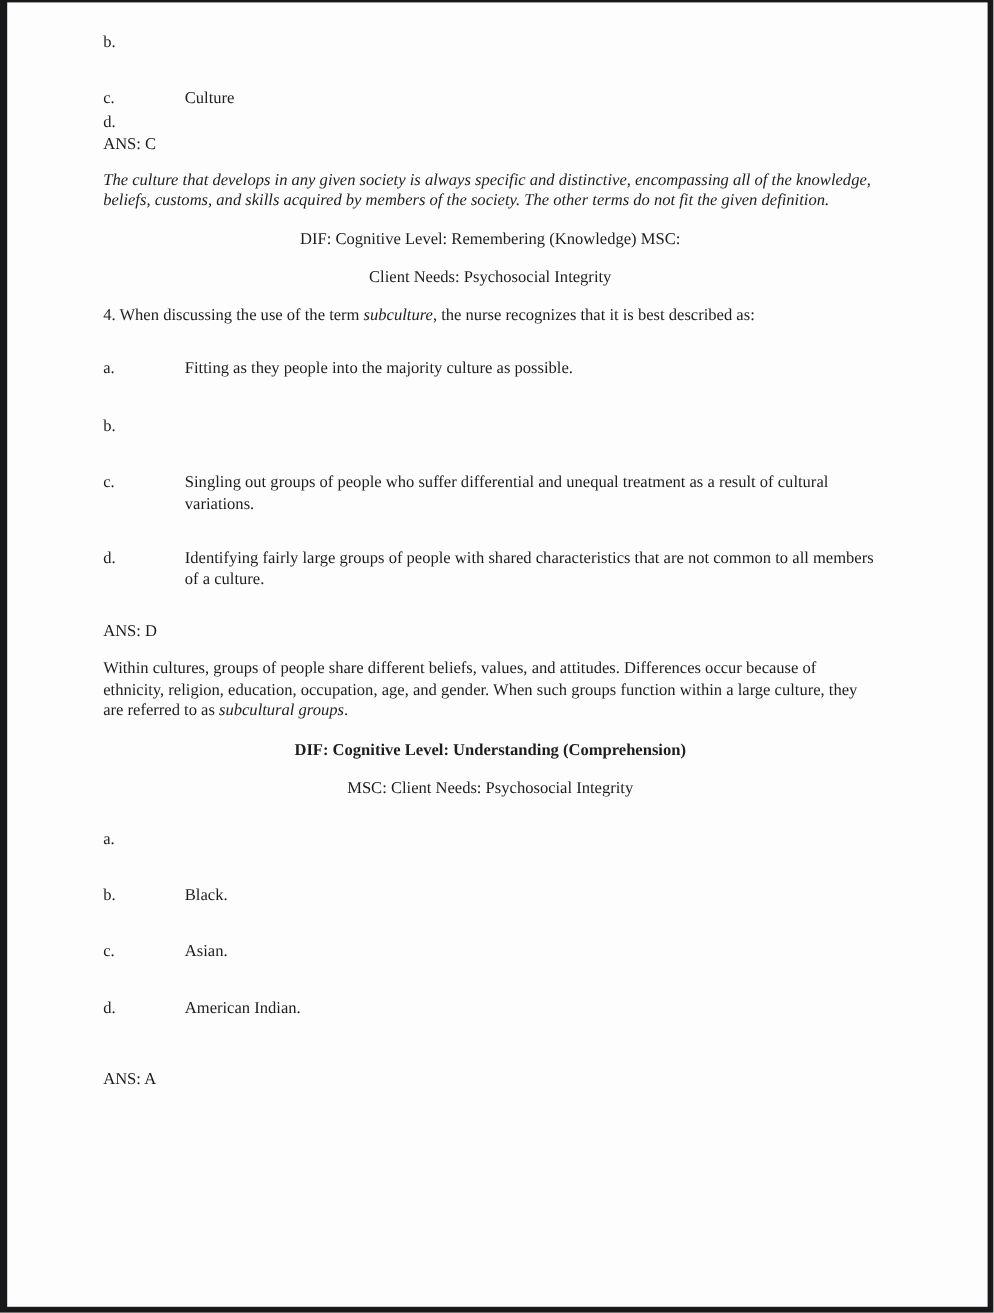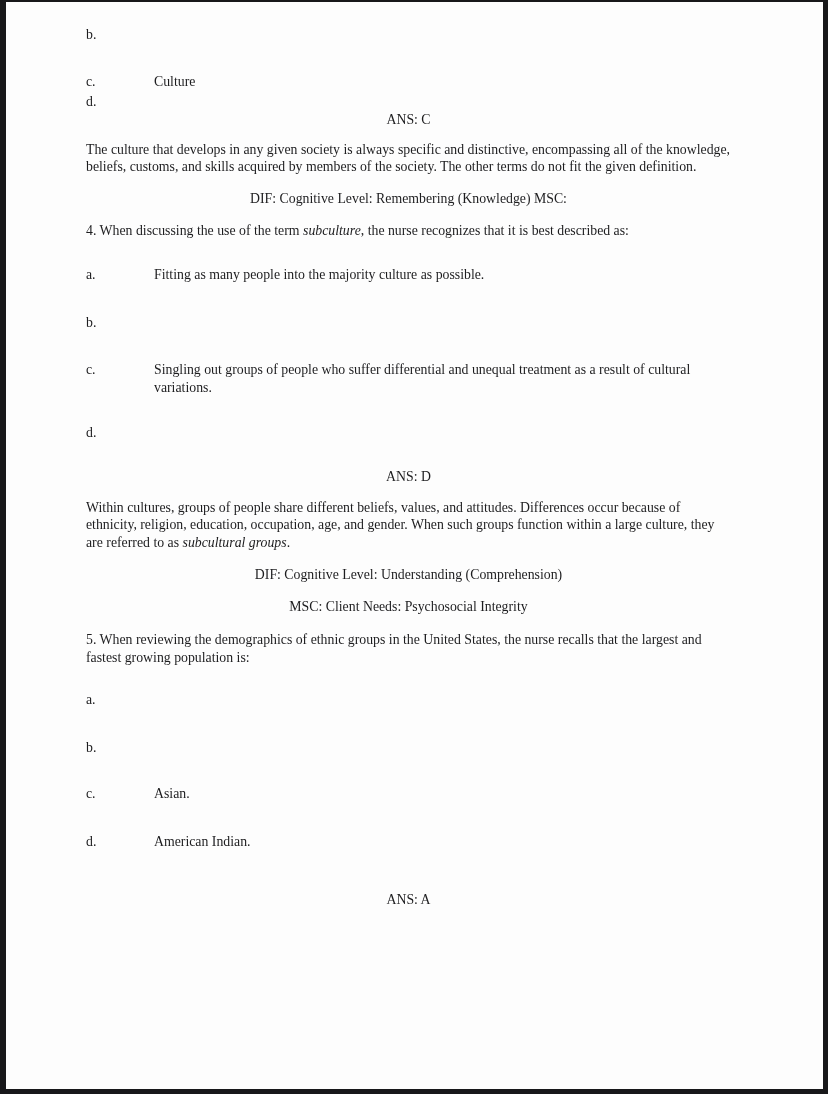--- a/index.html
+++ b/index.html
@@ -39,39 +39,39 @@
     display: flex;
     align-items: flex-start;
     line-height: 17.5px;
   }
   .opt-letter {
     flex: 0 0 68px;
   }
   .opt-text {
     flex: 1 1 auto;
   }
-  .ans { line-height: 17px; text-align: center; }
+  .ans { line-height: 17px; }
   .single { line-height: 17px; text-align: center; }
   em { font-style: italic; }
 
   
   .mt-prevc   { margin-top: 29px; }
   .mt-prevd   { margin-top: 3px;  }
   .mt-ansc    { margin-top: 0px;  }
-  .mt-rat1    { margin-top: 13px; }
+  .mt-rat1    { margin-top: 13px; font-style: italic; }
   .mt-dif1    { margin-top: 14px; }
   .mt-cn1     { margin-top: 15px; }
   .mt-q4      { margin-top: 15px; }
   .mt-q4a     { margin-top: 27px; }
   .mt-q4b     { margin-top: 30px; }
   .mt-q4c     { margin-top: 30px; }
   .mt-q4d     { margin-top: 28px; }
   .mt-ansd    { margin-top: 26px; }
   .mt-rat2    { margin-top: 14px; }
-  .mt-dif2    { margin-top: 15px; }
+  .mt-dif2    { margin-top: 15px; font-weight: bold; }
   .mt-msc2    { margin-top: 15px; }
   .mt-q5      { margin-top: 16px; }
   .mt-q5a     { margin-top: 25px; }
   .mt-q5b     { margin-top: 30px; }
   .mt-q5c     { margin-top: 29px; }
   .mt-q5d     { margin-top: 30px; }
   .mt-ansa    { margin-top: 41px; }
 </style>
 </head>
 <body>
@@ -89,53 +89,55 @@
       </div>
       <div class="opt-row mt-prevd">
         <span class="opt-letter">d.</span>
       </div>
       <div class="ans mt-ansc">ANS: C</div>
 
       <p class="para mt-rat1">The culture that develops in any given society is always specific and distinctive, encompassing all of the knowledge, beliefs, customs, and skills acquired by members of the society. The other terms do not fit the given definition.</p>
 
       <div class="single mt-dif1">DIF: Cognitive Level: Remembering (Knowledge) MSC:</div>
 
+      <div class="single mt-cn1">Client Needs: Psychosocial Integrity</div>
 
       <p class="para mt-q4"><span>4. When discussing the use of the term </span><em>subculture</em><span>, the nurse recognizes that it is best described as:</span></p>
 
       <div class="opt-row mt-q4a">
         <span class="opt-letter">a.</span>
-        <span class="opt-text">Fitting as many people into the majority culture as possible.</span>
+        <span class="opt-text">Fitting as they people into the majority culture as possible.</span>
       </div>
       <div class="opt-row mt-q4b">
         <span class="opt-letter">b.</span>
       </div>
       <div class="opt-row mt-q4c">
         <span class="opt-letter">c.</span>
         <span class="opt-text">Singling out groups of people who suffer differential and unequal treatment as a result of cultural variations.</span>
       </div>
       <div class="opt-row mt-q4d">
         <span class="opt-letter">d.</span>
+        <span class="opt-text">Identifying fairly large groups of people with shared characteristics that are not common to all members of a culture.</span>
       </div>
 
       <div class="ans mt-ansd">ANS: D</div>
 
       <p class="para mt-rat2"><span>Within cultures, groups of people share different beliefs, values, and attitudes. Differences occur because of ethnicity, religion, education, occupation, age, and gender. When such groups function within a large culture, they are referred to as </span><em>subcultural groups</em><span>.</span></p>
 
       <div class="single mt-dif2">DIF: Cognitive Level: Understanding (Comprehension)</div>
 
       <div class="single mt-msc2">MSC: Client Needs: Psychosocial Integrity</div>
 
-      <p class="para mt-q5">5. When reviewing the demographics of ethnic groups in the United States, the nurse recalls that the largest and fastest growing population is:</p>
 
       <div class="opt-row mt-q5a">
         <span class="opt-letter">a.</span>
       </div>
       <div class="opt-row mt-q5b">
         <span class="opt-letter">b.</span>
+        <span class="opt-text">Black.</span>
       </div>
       <div class="opt-row mt-q5c">
         <span class="opt-letter">c.</span>
         <span class="opt-text">Asian.</span>
       </div>
       <div class="opt-row mt-q5d">
         <span class="opt-letter">d.</span>
         <span class="opt-text">American Indian.</span>
       </div>
 

